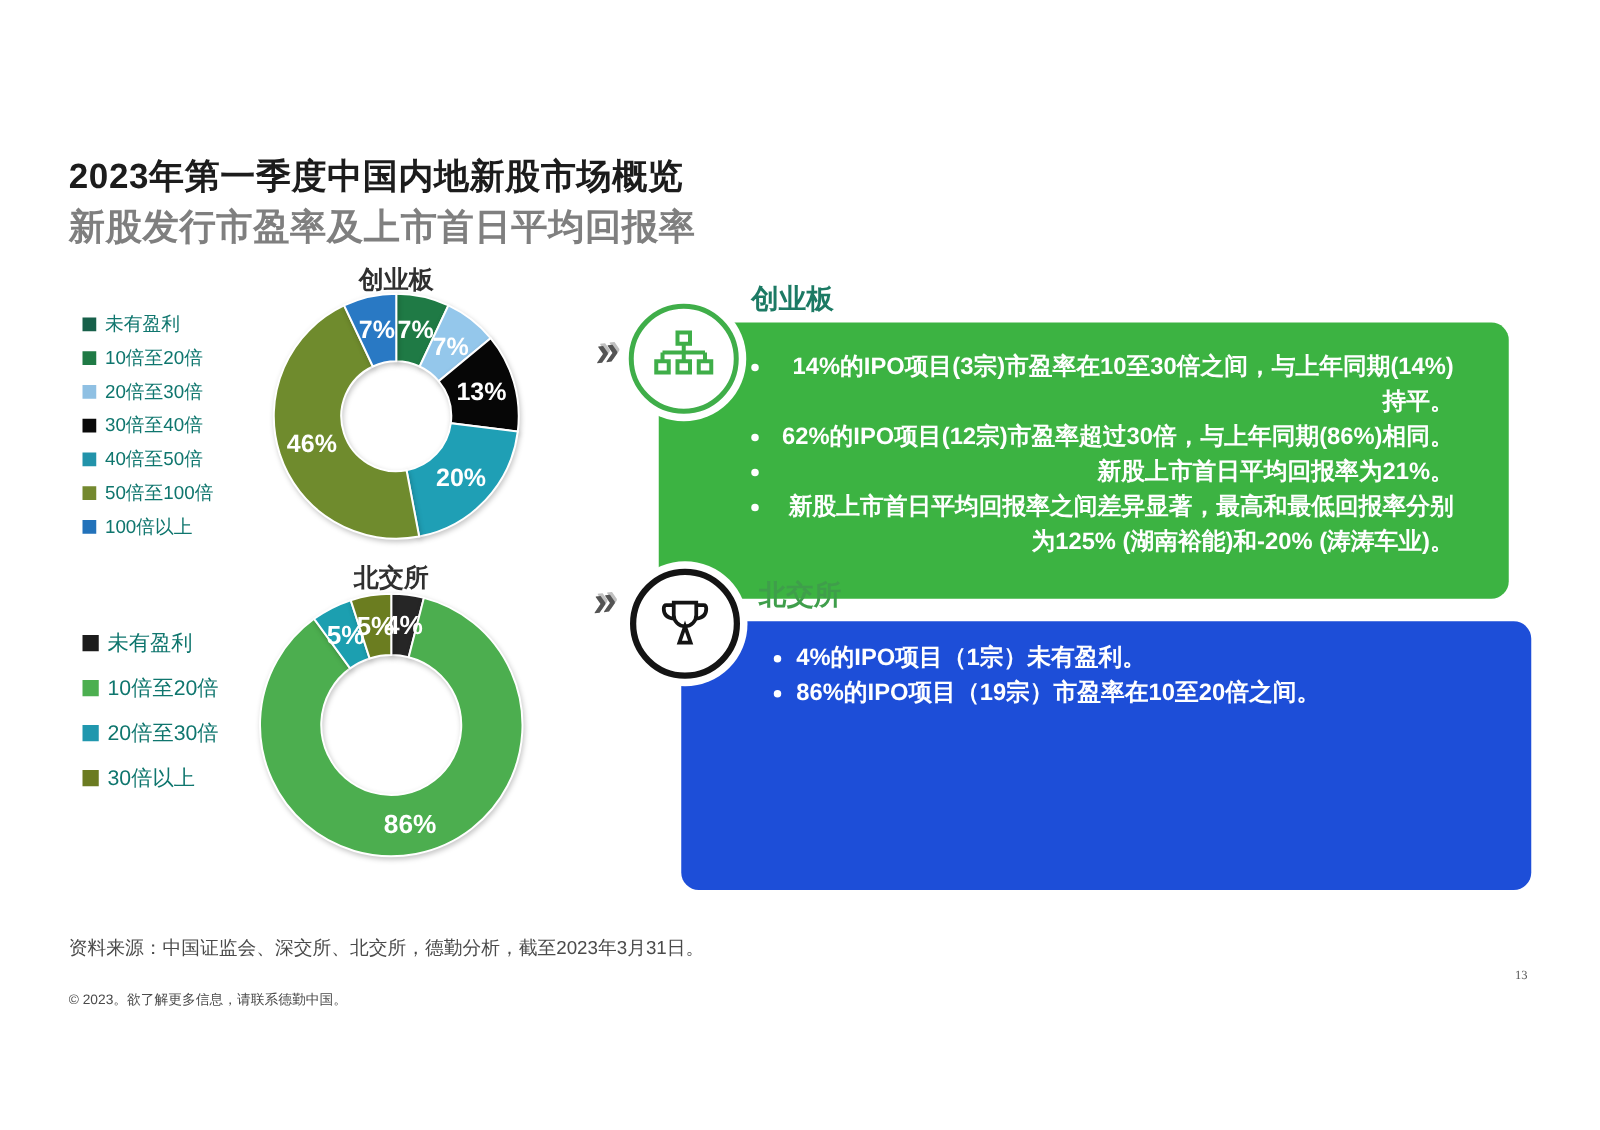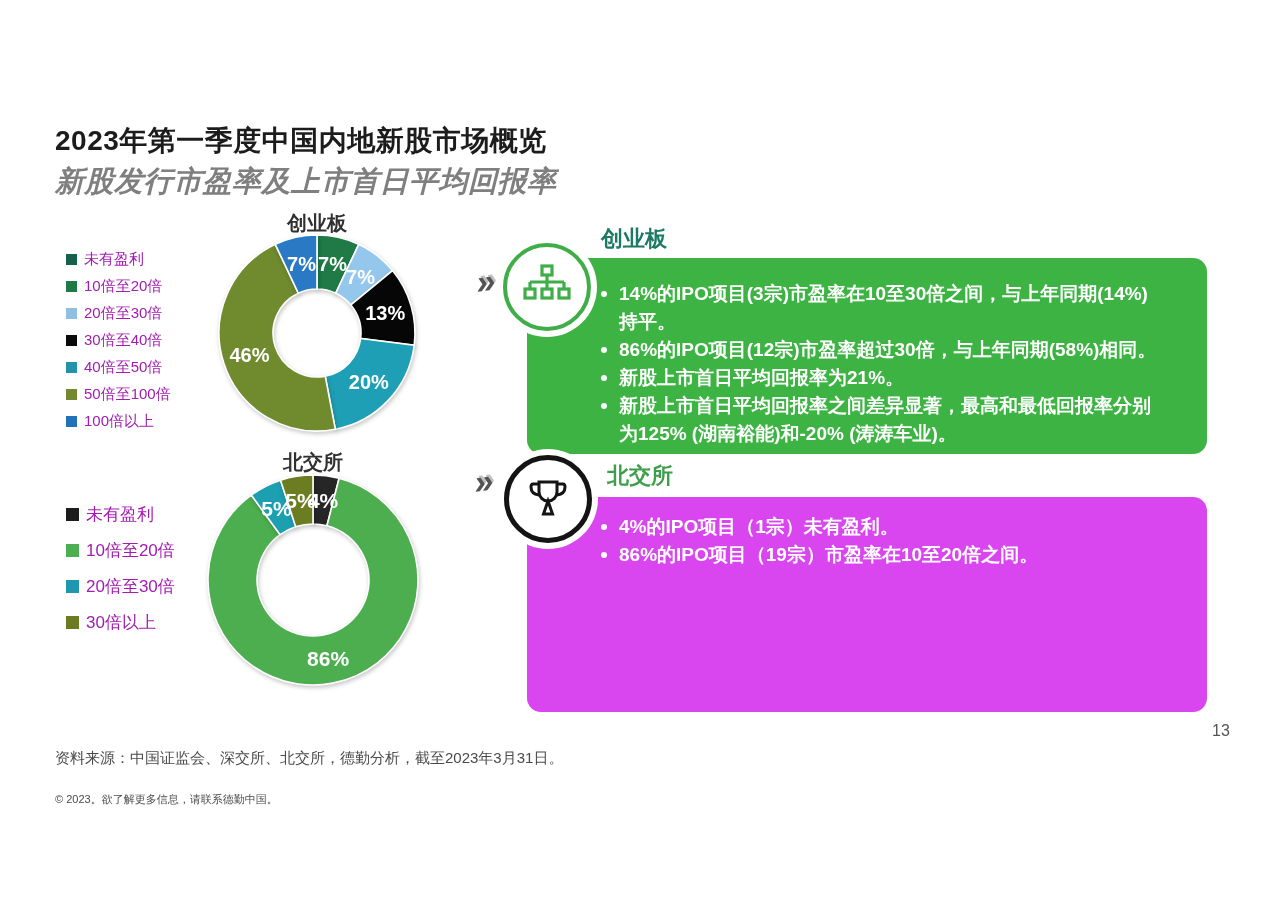--- a/index.html
+++ b/index.html
@@ -1,70 +1,70 @@
 <!DOCTYPE html>
 <html><head>
 <meta charset="utf-8">
 <style>
   html,body{margin:0;padding:0;background:#fff;}
   .slide{position:relative;width:1280px;height:904px;background:#fff;overflow:hidden;
          font-family:"Liberation Sans","DejaVu Sans",sans-serif;}
 
   
   .title{position:absolute;left:55px;top:122px;font-size:28px;font-weight:bold;color:#1c1c1c;letter-spacing:.5px;}
-  .subtitle{position:absolute;left:55px;top:162px;font-size:29px;font-weight:bold;color:#7f7f7f;letter-spacing:.5px;font-style:italic;}
+  .subtitle{position:absolute;left:55px;top:162px;font-size:29px;font-weight:bold;color:#7f7f7f;letter-spacing:.5px;}
 
   
   .chart-title{position:absolute;font-size:20px;font-weight:bold;color:#303030;text-align:center;}
   #chart-title-0{left:205px;top:210px;width:224px;}
   #chart-title-1{left:201px;top:449px;width:224px;}
   .donut{position:absolute;}
   #donut-0{left:207px;top:223px;}
   #donut-1{left:201px;top:468px;}
   .donut path{filter:drop-shadow(1px 2px 2px rgba(0,0,0,.22));}
   .donut-label{fill:#fff;font-weight:bold;text-anchor:middle;font-family:"Liberation Sans",sans-serif;}
 
   .legend{position:absolute;}
   #legend-0{left:66px;top:246px;}
   #legend-1{left:66px;top:496px;}
   .legend-item{display:flex;align-items:center;}
   #legend-0 .legend-item{height:27px;font-size:15px;}
   #legend-1 .legend-item{height:36px;font-size:17px;}
   .legend-chip{display:inline-block;margin-right:7px;}
   #legend-0 .legend-chip{width:11px;height:11px;}
   #legend-1 .legend-chip{width:13px;height:13px;}
-  .legend-label{color:#a21caf;}
+  .legend-label{color:#0f766e;}
 
   
   .chevron{position:absolute;font-size:34px;font-weight:bold;font-style:italic;color:#545454;
            text-shadow:2px -2px 0 #c0c0c0;transform:rotate(-7deg);}
   #chevron-0{left:476px;top:262px;}
   #chevron-1{left:474px;top:462px;}
 
   
   .icon-circle{position:absolute;border-radius:50%;background:#fff;box-shadow:0 0 0 6px #fff;
                display:flex;align-items:center;justify-content:center;z-index:3;}
   #icon-0{left:503px;top:243px;width:80px;height:80px;border:4px solid #3FAE49;}
   #icon-1{left:504px;top:455px;width:78px;height:78px;border:5px solid #141414;}
 
   
   .callout-heading{position:absolute;font-size:22px;font-weight:bold;z-index:4;}
   #heading-0{left:601px;top:224px;}
   #heading-1{left:607px;top:461px;}
   .callout{position:absolute;left:527px;width:680px;border-radius:14px;z-index:2;box-sizing:border-box;}
-  #callout-0{top:258px;height:196px;padding:22px 44px 0 72px;}
+  #callout-0{top:258px;height:221px;padding:22px 44px 0 72px;text-align:right;}
   #callout-1{top:497px;height:215px;padding:16px 44px 0 72px;}
   .callout ul{margin:0;padding:0;list-style:none;}
   .callout li{position:relative;font-size:19px;line-height:28px;font-weight:600;color:#fff;padding-left:20px;}
   .callout li::before{content:"";position:absolute;left:2px;top:11px;width:6px;height:6px;border-radius:50%;background:#fff;}
 
   
   .source-line{position:absolute;left:55px;top:749px;font-size:15px;color:#4a4a4a;}
   .copyright-line{position:absolute;left:55px;top:771px;font-size:11px;color:#4a4a4a;margin-top:21px;}
-  .page-number{position:absolute;left:1212px;top:722px;font-size:16px;color:#555;}
+  .page-number{position:absolute;left:1212px;top:775px;font-size:10px;color:#555;font-family:Liberation Serif, serif;}
 </style>
 </head>
 <body>
 
 <div class="slide">
 
   <div class="title">2023年第一季度中国内地新股市场概览</div>
   <div class="subtitle">新股发行市盈率及上市首日平均回报率</div>
 
   <div class="chart-title" id="chart-title-0">创业板</div>
@@ -156,36 +156,36 @@
       <line x1="43" y1="19" x2="43" y2="26"></line>
       <rect x="4" y="26" width="10" height="9" fill="#fff"></rect>
       <rect x="21" y="26" width="10" height="9" fill="#fff"></rect>
       <rect x="38" y="26" width="10" height="9" fill="#fff"></rect>
     </svg>
   </div>
   <div class="callout-heading" id="heading-0" style="color: rgb(28, 122, 100);">创业板</div>
   <div class="callout" id="callout-0" style="background: rgb(60, 179, 66);">
     <ul id="bullets-0">
         <li>14%的IPO项目(3宗)市盈率在10至30倍之间，与上年同期(14%)持平。</li>
-        <li>86%的IPO项目(12宗)市盈率超过30倍，与上年同期(58%)相同。</li>
+        <li>62%的IPO项目(12宗)市盈率超过30倍，与上年同期(86%)相同。</li>
         <li>新股上市首日平均回报率为21%。</li>
         <li>新股上市首日平均回报率之间差异显著，最高和最低回报率分别为125% (湖南裕能)和-20% (涛涛车业)。</li>
       </ul>
   </div>
 
   <div class="icon-circle" id="icon-1">
     <svg width="48" height="48" viewBox="0 0 48 48" fill="none" stroke="#141414" stroke-width="3">
       <path d="M15 7 H33 V17 A9 9 0 0 1 15 17 Z"></path>
       <path d="M15 9 H9 Q7 9 7 12 Q7 19 15 20"></path>
       <path d="M33 9 H39 Q41 9 41 12 Q41 19 33 20"></path>
       <path d="M24 26 L19.5 39 H28.5 Z"></path>
     </svg>
   </div>
   <div class="callout-heading" id="heading-1" style="color: rgb(63, 158, 75);">北交所</div>
-  <div class="callout" id="callout-1" style="background: #d946ef;">
+  <div class="callout" id="callout-1" style="background: #1d4ed8; margin-left: 18px;">
     <ul id="bullets-1">
         <li>4%的IPO项目（1宗）未有盈利。</li>
         <li>86%的IPO项目（19宗）市盈率在10至20倍之间。</li>
       </ul>
   </div>
 
   <div class="source-line">资料来源：中国证监会、深交所、北交所，德勤分析，截至2023年3月31日。</div>
   <div class="copyright-line">© 2023。欲了解更多信息，请联系德勤中国。</div>
   <div class="page-number">13</div>
 

